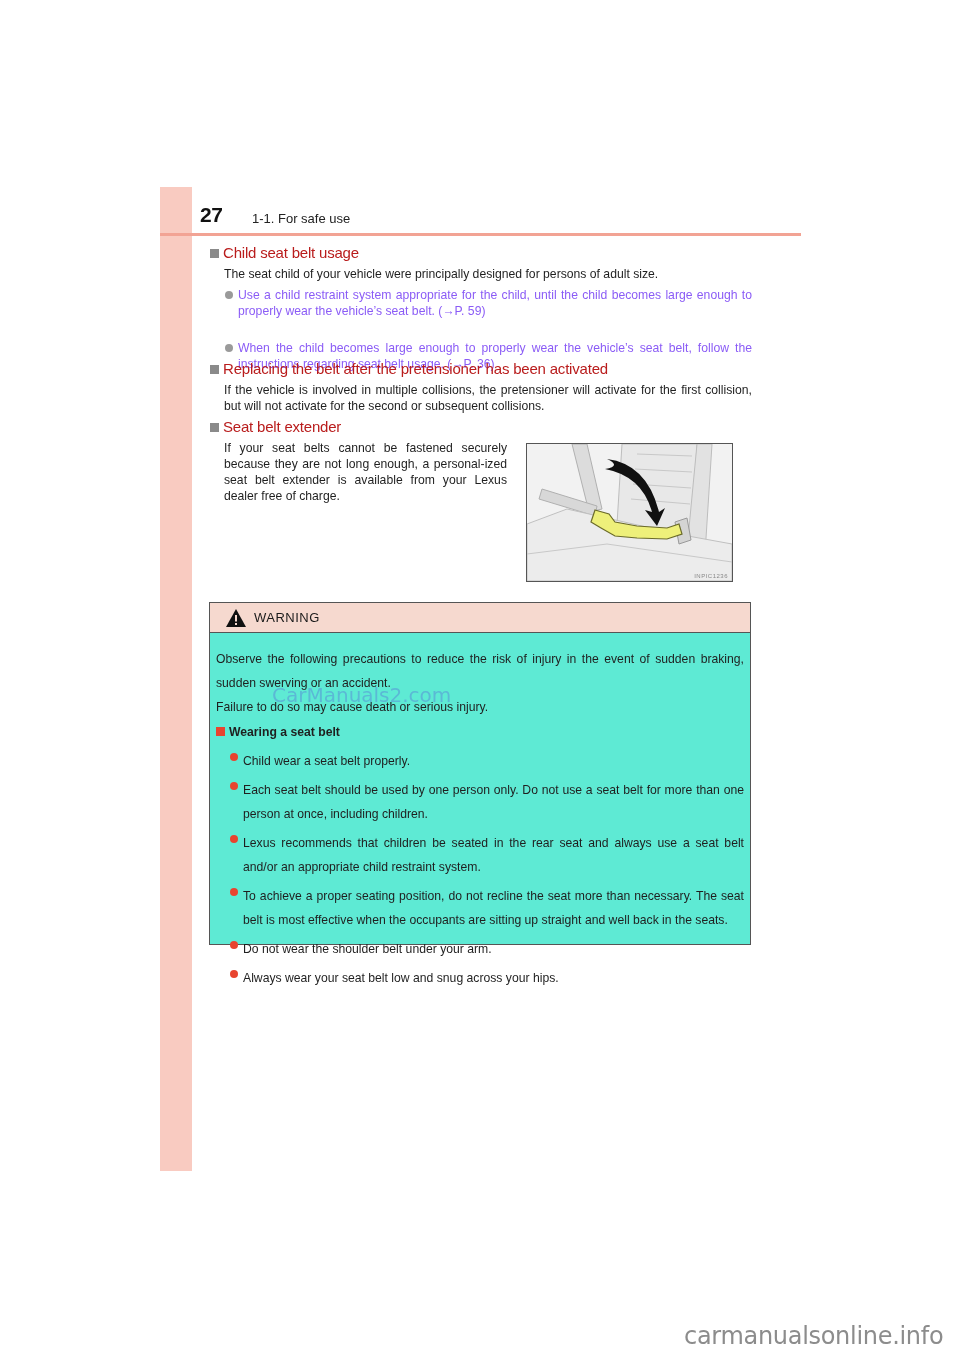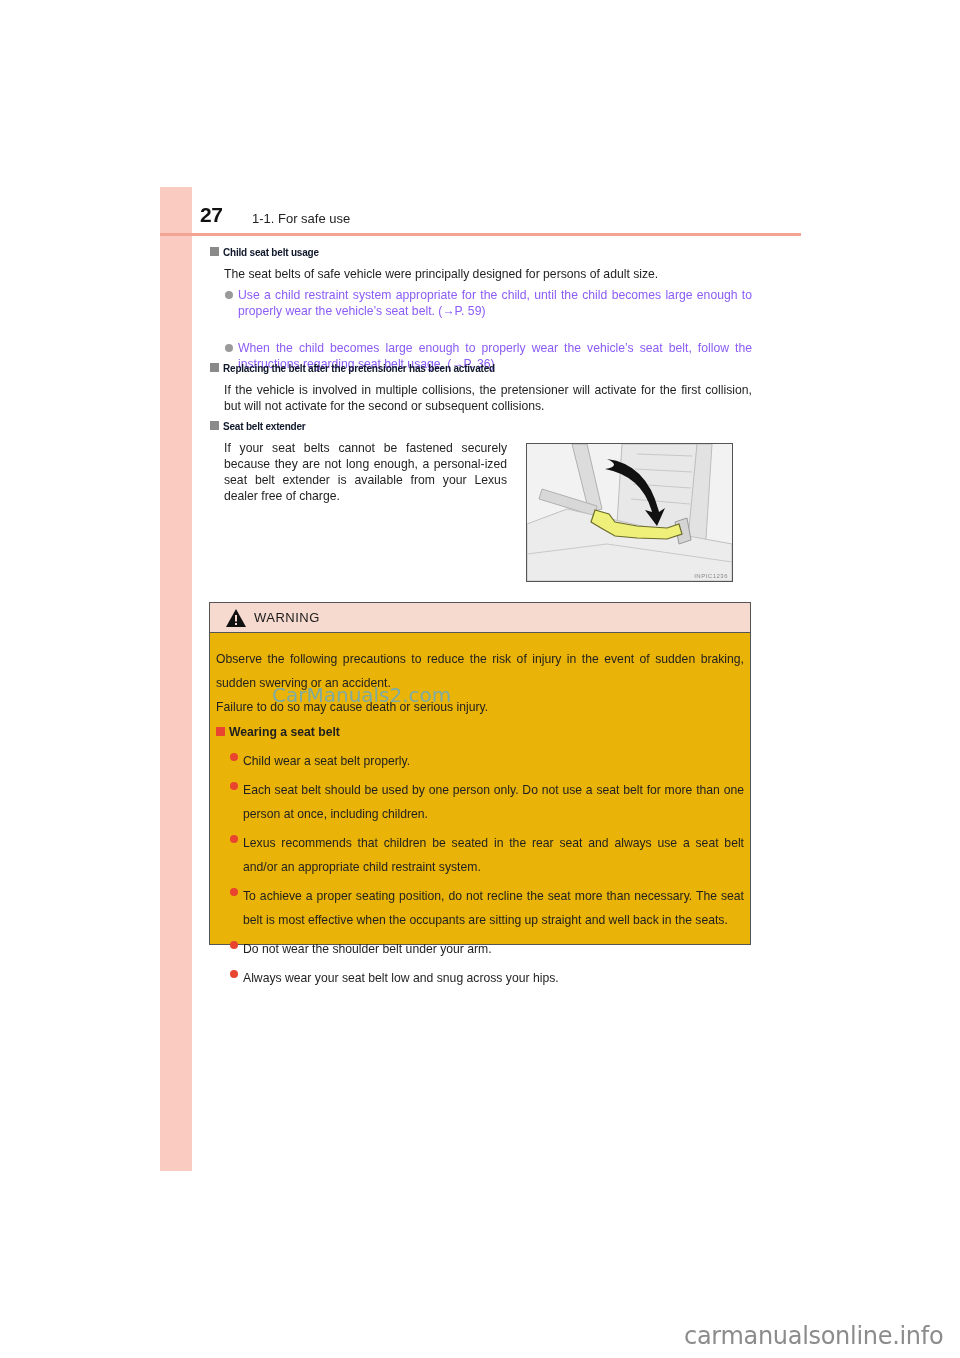--- a/index.html
+++ b/index.html
@@ -7,29 +7,29 @@
     width: 960px; height: 1358px; position: relative; background: #ffffff;
     font-family: "Liberation Sans", sans-serif; color: #1a1a1a; overflow: hidden;
   }
   .sidebar { position: absolute; left: 160px; top: 187px; width: 32px; height: 984px; background: #f9cbc1; }
   .page-num { position: absolute; left: 200px; top: 203px; font-size: 21px; font-weight: bold; color: #111; letter-spacing: -0.5px; }
   .section-title { position: absolute; left: 252px; top: 211px; font-size: 13px; color: #222; }
   .header-rule { position: absolute; left: 160px; top: 233px; width: 641px; height: 3px; background: #f2a394; }
 
   .content { position: absolute; left: 210px; width: 542px; font-size: 12.2px; line-height: 16px; }
   .h-sq { display: inline-block; width: 9px; height: 9px; background: #8a8a8a; margin-right: 4px; vertical-align: 0px; }
-  .heading { font-weight: bold; color: #0f172a; font-size: 10px; letter-spacing: -0.2px; }
+  .heading { font-weight: normal; color: #b91c1c; font-size: 15px; letter-spacing: -0.2px; }
   .para { padding-left: 14px; text-align: justify; color: #1f1f1f; }
   .bullet { position: relative; padding-left: 28px; text-align: justify; color: #8b5cf6; }
   .bullet .dot { position: absolute; left: 15px; top: 4px; width: 8px; height: 8px; border-radius: 50%; background: #9a9a9a; }
 
   .figure { position: absolute; left: 526px; top: 443px; width: 205px; height: 137px; border: 1px solid #555; background: #f1f1f1; overflow: hidden; }
   .fig-code { position: absolute; right: 4px; bottom: 2px; font-size: 6px; color: #888; letter-spacing: 0.5px; }
 
-  .warning { position: absolute; left: 209px; top: 602px; width: 540px; height: 341px; border: 1.5px solid #555; background: #eab308; }
+  .warning { position: absolute; left: 209px; top: 602px; width: 540px; height: 341px; border: 1.5px solid #555; background: #5eead4; }
   .warning-header { height: 29px; background: #f6d9cf; border-bottom: 1.5px solid #555; position: relative; }
   .warn-icon { position: absolute; left: 16px; top: 6px; width: 20px; height: 18px; }
   .warn-title { position: absolute; left: 44px; top: 7px; font-size: 13px; letter-spacing: 0.5px; color: #1a1a1a; }
   .warn-body { position: absolute; left: 6px; top: 44px; width: 528px; font-size: 12.2px; line-height: 24px; color: #1f1f1f; }
   .red-sq { display: inline-block; width: 9px; height: 9px; background: #e8442f; margin-right: 4px; }
   .wbullet { position: relative; padding-left: 27px; text-align: justify; margin-top: 5px; }
   .wbullet .rdot { position: absolute; left: 14px; top: 4px; width: 8px; height: 8px; border-radius: 50%; background: #e8442f; }
 
   .watermark { position: absolute; left: 272px; top: 683px; font-size: 20px; color: #5aa9d6; opacity: 0.75; font-family: "DejaVu Sans", sans-serif; letter-spacing: 0px; }
   .footer-wm { position: absolute; left: 684px; top: 1322px; font-size: 24px; color: #8c8c8c; font-family: "DejaVu Sans", sans-serif; letter-spacing: -0.3px; }
@@ -37,21 +37,21 @@
 </head>
 <body>
 
 <div class="sidebar"></div>
 <div class="page-num">27</div>
 <div class="section-title">1-1. For safe use</div>
 <div class="header-rule"></div>
 
 <div class="content" style="top:245px;">
   <div class="heading"><span class="h-sq"></span><span>Child seat belt usage</span></div>
-  <div class="para" style="margin-top:5px;">The seat belts of safe vehicle were principally designed for persons of adult size.</div>
+  <div class="para" style="margin-top:5px;">The seat child of your vehicle were principally designed for persons of adult size.</div>
   <div class="bullet" style="margin-top:5px;"><span class="dot"></span><span>Use a child restraint system appropriate for the child, until the child becomes large enough to properly wear the vehicle’s seat belt. (→P. 59)</span></div>
   <div class="bullet" style="margin-top:21px;"><span class="dot"></span><span>When the child becomes large enough to properly wear the vehicle’s seat belt, follow the instructions regarding seat belt usage. (→P. 36)</span></div>
 </div>
 
 <div class="content" style="top:361px;">
   <div class="heading"><span class="h-sq"></span><span>Replacing the belt after the pretensioner has been activated</span></div>
   <div class="para" style="margin-top:5px;">If the vehicle is involved in multiple collisions, the pretensioner will activate for the first collision, but will not activate for the second or subsequent collisions.</div>
 </div>
 
 <div class="content" style="top:419px;">

